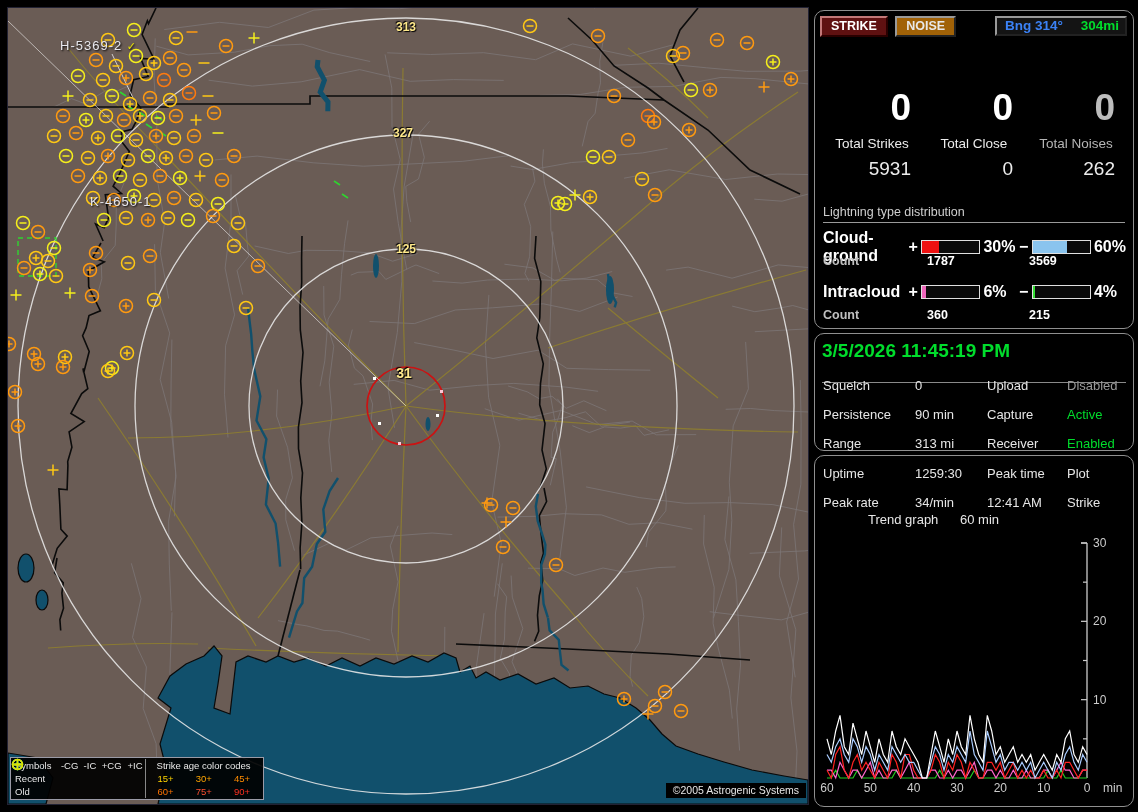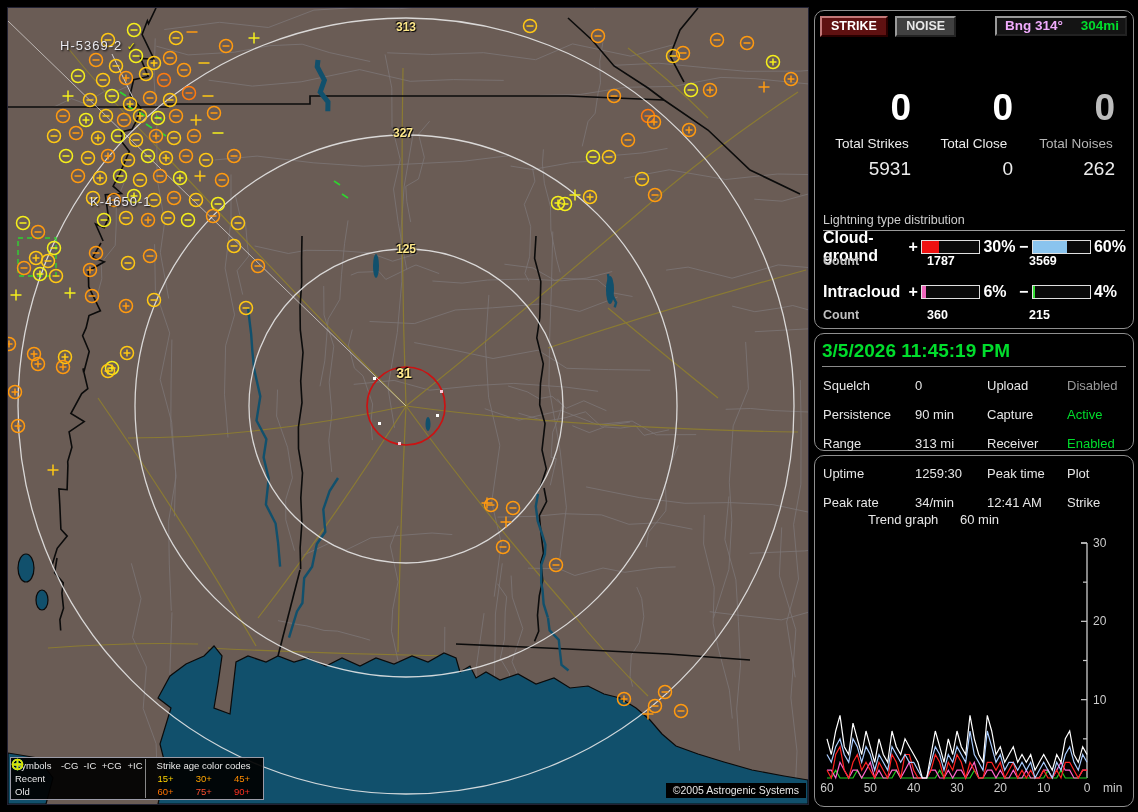--- a/index.html
+++ b/index.html
@@ -26,53 +26,53 @@
   #legend .agesep{border-left:1px solid #888;}
   .sym{display:inline-block;vertical-align:middle;}
 
   
   .panelbox{position:absolute;background:#000;border:1px solid #8f8f8f;border-radius:10px;}
   #box1{left:814px;top:10px;width:318px;height:317px;}
   #box2{left:814px;top:333px;width:318px;height:116px;}
   #box3{left:814px;top:455px;width:318px;height:350px;}
 
   .btn{display:inline-block;font-size:12.5px;font-weight:bold;padding:1px 9px 2px 9px;
-      background:#404040;color:#e8e8e8;border:2px solid;border-color:#9a9a9a #222 #222 #9a9a9a;}
+      background:#a16207;color:#e8e8e8;border:2px solid;border-color:#9a9a9a #222 #222 #9a9a9a;}
   .btn.strike{background:var(--strike-red);color:#fff;border-color:#c27878 #2a0000 #2a0000 #c27878;}
   #bngbox{position:absolute;right:6px;top:5px;background:#141414;border:2px solid;
       border-color:#9a9a9a #222 #222 #9a9a9a;padding:0 6px 1px 8px;font-size:13.5px;font-weight:bold;}
-  #bngbox .b{color:#f0abfc;} #bngbox .mi{color:var(--accent-green);margin-left:14px;}
+  #bngbox .b{color:#3b82f6;} #bngbox .mi{color:var(--accent-green);margin-left:14px;}
 
   .cols3{position:absolute;left:6px;right:6px;display:flex;}
   .col3{flex:1 1 0;text-align:center;}
   .cnt-head{font-size:12px;font-weight:bold;background:#575757;color:#fff;display:inline-block;
       padding:0 8px 1px 8px;border:2px solid;border-color:#9a9a9a #222 #222 #9a9a9a;}
   .bigzero{font-size:37px;font-weight:bold;color:#fff;text-align:right;padding-right:12px;
       line-height:1.0;}
   .bigzero.dim{color:#bdbdbd;}
   .tot-label{font-size:13.5px;color:#ececec;}
   .tot-label.dim{color:#b5b5b5;}
   .tot-val{font-size:19px;color:#ececec;text-align:right;padding-right:12px;margin-top:3px;}
 
   #dist-title{position:absolute;left:8px;right:8px;top:194px;color:#cfcfcf;font-size:12.5px;
-      border-bottom:1px solid #9a9a9a;padding-bottom:3px;margin-top:8px;}
+      border-bottom:1px solid #9a9a9a;padding-bottom:3px;}
   .dist-row{position:absolute;left:8px;right:4px;display:flex;align-items:center;font-weight:bold;
       font-size:16px;color:#fff;}
   .dist-name{width:92px;}
   .dist-sign{width:11px;text-align:center;}
   .bar{width:62px;height:12px;background:#0a0a0a;border:1px solid #e0e0e0;margin:0 3px;position:relative;}
   .bar i{position:absolute;left:0;top:0;bottom:0;display:block;}
   .dist-pct{width:38px;}
   .cnt-row{position:absolute;left:8px;display:flex;font-weight:bold;font-size:12.5px;}
   .cnt-row .lb{width:104px;color:#c0c0c0;}
   .cnt-row .v1{width:102px;color:#fff;}
   .cnt-row .v2{color:#fff;}
 
   #datetime{position:absolute;left:7px;top:6px;right:7px;color:var(--accent-green);
-      font-size:19px;font-weight:bold;border-bottom:1px solid #8a8a8a;padding-bottom:4px;}
+      font-size:19px;font-weight:bold;border-bottom:1px solid #8a8a8a;padding-bottom:20px;}
   .grid4{position:absolute;left:8px;right:4px;font-size:13px;color:#e6e6e6;display:grid;
       grid-template-columns:92px 72px 80px 70px;row-gap:14px;}
   .grid4 .dim{color:#9a9a9a;}
   .grid4 .green{color:var(--accent-green);}
 
   #chart{position:absolute;left:0;top:0;}
 </style>
 </head>
 <body>
 

